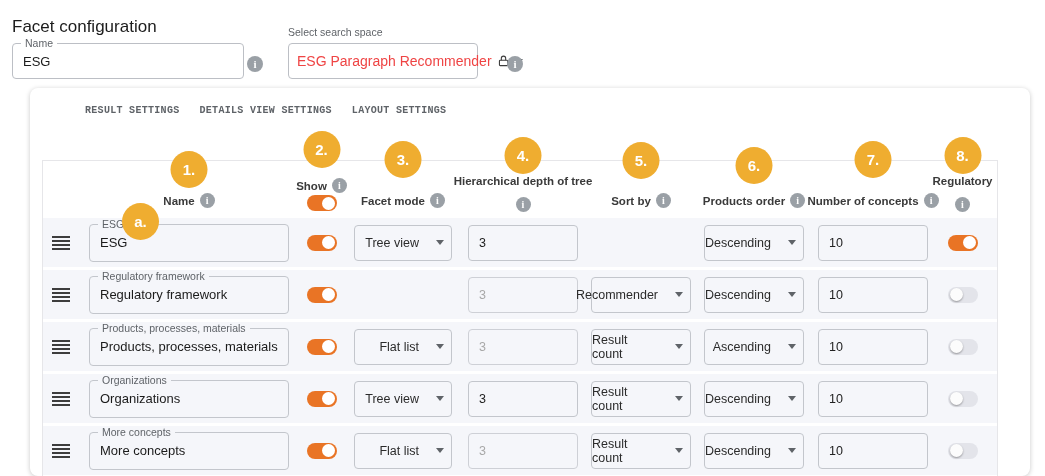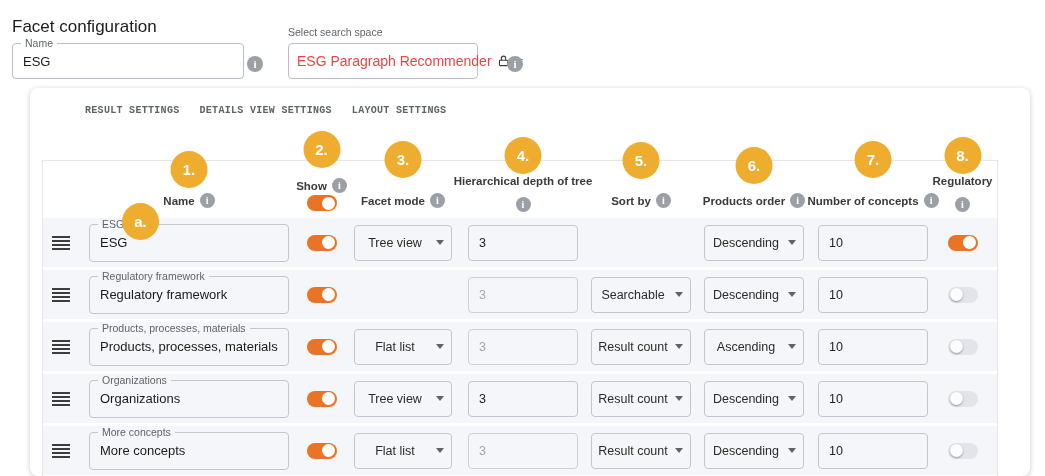--- a/index.html
+++ b/index.html
@@ -74,22 +74,22 @@
     padding:0 10px;font-family:"Liberation Sans",sans-serif;font-size:13px;color:#1b1b1b
   }
   .switch{position:relative;width:30px;height:16px;border-radius:8px;cursor:pointer;flex:0 0 auto}
   .switch .thumb{position:absolute;top:1.5px;width:13px;height:13px;border-radius:50%;background:#fff}
   .switch.on{background:#e97425}
   .switch.on .thumb{right:2px}
   .switch.off{background:#e3e4ea}
   .switch.off .thumb{left:2px;background:#fcfcfc;box-shadow:0 1px 2px rgba(0,0,0,.35)}
   .select{
     width:100%;height:36px;border:1px solid #c3c6cc;border-radius:4px;box-sizing:border-box;cursor:pointer;
-    display:flex;align-items:center;justify-content:center;position:relative;
-    font-size:12.5px;color:#2b2b2b;background:transparent;padding-right:16px
+    display:flex;align-items:center;justify-content:flex-end;position:relative;
+    font-size:12.5px;color:#2b2b2b;background:transparent;padding-right:32px
   }
   .select .caret{position:absolute;right:7px}
   .num-input{
     width:100%;height:36px;border:1px solid #c3c6cc;border-radius:4px;box-sizing:border-box;
     background:transparent;padding:0 10px;outline:0;
     font-family:"Liberation Sans",sans-serif;font-size:12.5px;color:#222
   }
   .num-input.disabled{color:#a8a8a8;border-color:#ced0d6}
   .row-badge{
     position:absolute;left:79px;top:-15px;width:37px;height:37px;border-radius:50%;
@@ -246,21 +246,21 @@
     <div class="cell c-show">
       <span class="switch on">
               <span class="thumb"></span>
             </span>
     </div>
     <div class="cell c-depth">
       <input type="text" class="num-input disabled" value="3" style="">
     </div>
     <div class="cell c-sort">
       <div class="select">
-        <span>Searchable</span>
+        <span>Recommender</span>
         <span class="caret"></span>
       </div>
     </div>
     <div class="cell c-order">
       <div class="select">
         <span>Descending</span>
         <span class="caret"></span>
       </div>
     </div>
     <div class="cell c-num">

